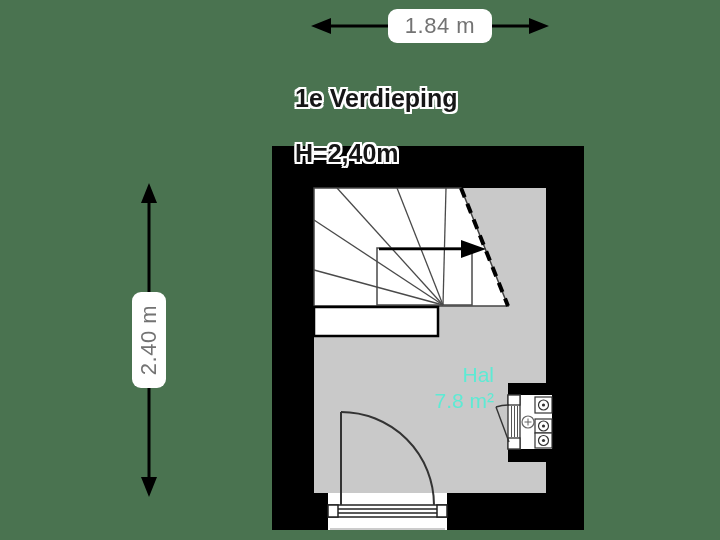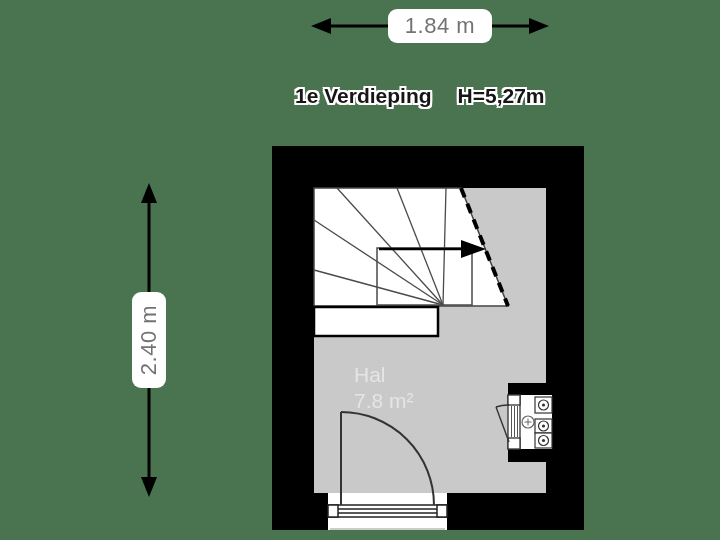--- a/index.html
+++ b/index.html
@@ -17,28 +17,29 @@
     color:#737373;font-size:22px;letter-spacing:0.5px;
   }
   #width-pill{left:388px;top:9px;width:104px;height:34px;}
   #height-pill{left:132px;top:292px;width:34px;height:96px;}
   #height-pill span{
     transform:rotate(-90deg);white-space:nowrap;display:block;
   }
   #floor-title{
     position:absolute;left:295px;top:84px;width:310px;
     display:flex;gap:26px;align-items:baseline;
-    font-size:21px;font-weight:bold;color:#161616;white-space:nowrap;
+    font-size:25px;font-weight:bold;color:#161616;white-space:nowrap;
     text-shadow:
       -2px -2px 0 #fff, 2px -2px 0 #fff, -2px 2px 0 #fff, 2px 2px 0 #fff,
       -2px 0 0 #fff, 2px 0 0 #fff, 0 -2px 0 #fff, 0 2px 0 #fff;
+    flex-direction: column;
   }
   #room-label{
     position:absolute;left:354px;top:362px;width:140px;
-    text-align:left;color:#e5e5e5;font-size:21px;line-height:26px;
+    text-align:right;color:#5eead4;font-size:21px;line-height:26px;
   }
 </style>
 </head>
 <body style="background: rgb(74, 115, 80);">
 
 <div id="canvas">
 
   <svg id="plan-svg" width="720" height="540" viewBox="0 0 720 540">
 
     <g>
@@ -116,21 +117,21 @@
       </g>
     </g>
   </svg>
 
   <div class="dim-pill" id="width-pill">
     <span>1.84 m</span>
   </div>
 
   <div id="floor-title">
     <span>1e Verdieping</span>
-    <span>H=5,27m</span>
+    <span>H=2,40m</span>
   </div>
 
   <div class="dim-pill" id="height-pill">
     <span>2.40 m</span>
   </div>
 
   <div id="room-label">
     <div>Hal</div>
     <div>7.8 m²</div>
   </div>

